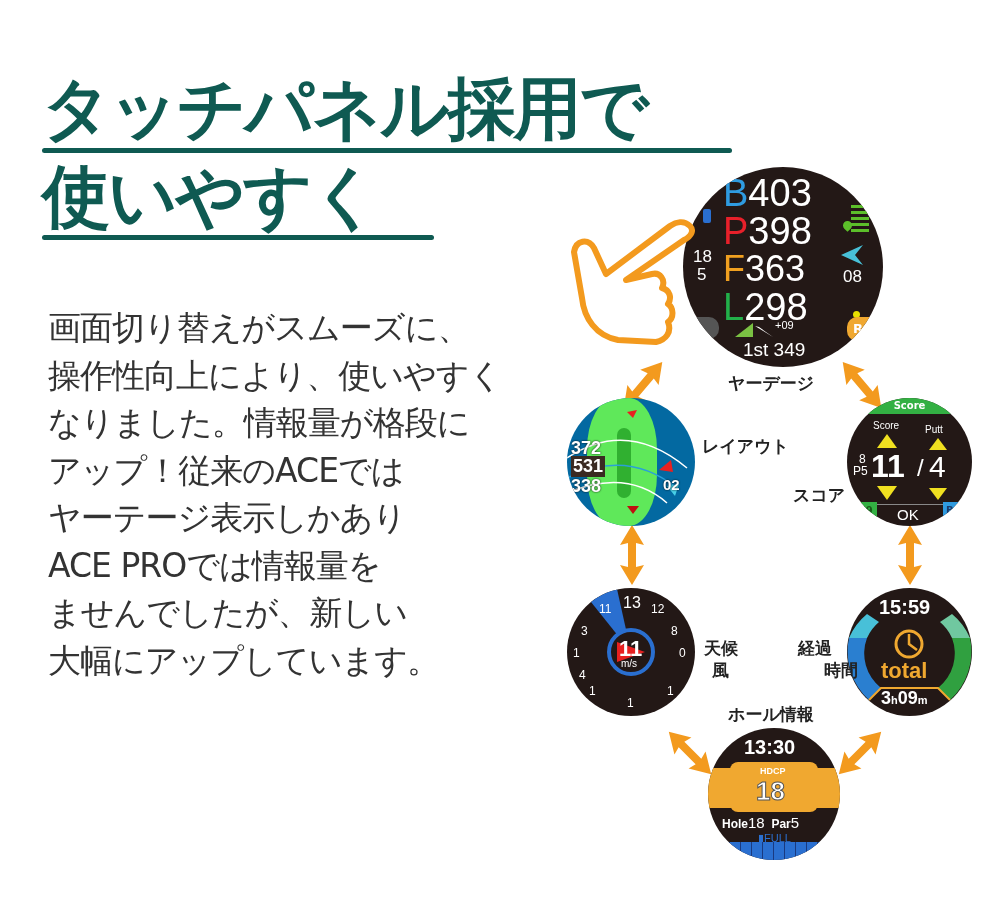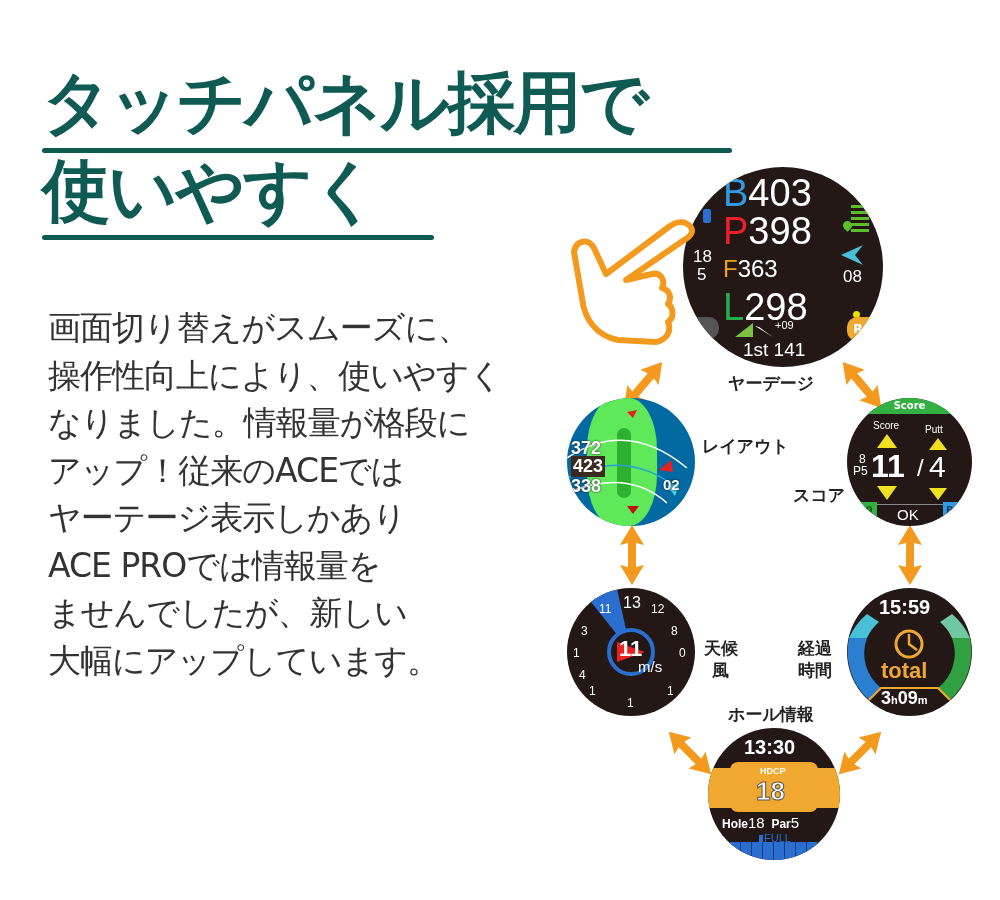--- a/index.html
+++ b/index.html
@@ -1,19 +1,19 @@
 <!DOCTYPE html>
 <html><head>
 <meta charset="utf-8">
 <style>
   * { box-sizing: border-box; margin: 0; padding: 0; }
   html, body { width: 1000px; height: 900px; background: #ffffff; overflow: hidden; }
   body { position: relative; font-family: "DejaVu Sans", "Liberation Sans", sans-serif; color: #333333; }
 
-  .headline { position: absolute; left: 42px; color: #0f5a52; font-weight: bold; font-family: Liberation Mono, monospace; letter-spacing: -2px; white-space: nowrap; }
+  .headline { position: absolute; left: 42px; color: #0f5a52; font-weight: bold; font-family: Liberation Sans, sans-serif; letter-spacing: -2px; white-space: nowrap; }
   .headline.l1 { top: 68px; font-size: 68px; line-height: 80px; }
   .headline.l2 { top: 156px; font-size: 68px; line-height: 80px; }
   .uline { position: absolute; height: 5px; background: #0f5a52; border-radius: 3px; }
 
   .body-text { position: absolute; left: 48px; top: 304px; width: 530px; font-size: 33px; line-height: 47.5px; color: #333333; font-family: "DejaVu Sans", sans-serif; letter-spacing: -1px; }
   .body-text div { white-space: nowrap; }
 
   .watch { position: absolute; border-radius: 50%; background: #231816; overflow: hidden; }
   .lbl { position: absolute; font-size: 17px; color: #222; font-weight: bold; white-space: nowrap; font-family: "DejaVu Sans", sans-serif; }
   .w-text { position: absolute; color: #fff; font-family: "Liberation Sans", sans-serif; white-space: nowrap; }
@@ -59,21 +59,21 @@
 </svg>
 
 <div class="watch" style="left:683px; top:167px; width:200px; height:200px;">
 
   <div class="w-text" style="left:40px; top:6px; font-size:38px; line-height:40px;">
     <span style="color:#2f9be0;">B</span><span>403</span>
   </div>
   <div class="w-text" style="left:40px; top:44px; font-size:38px; line-height:40px;">
     <span style="color:#e8202a;">P</span><span>398</span>
   </div>
-  <div class="w-text" style="left:40px; top:82px; font-size:24px; line-height:40px;">
+  <div class="w-text" style="left:40px; top:82px; font-size:36px; line-height:40px;">
     <span style="color:#f0a020;">F</span><span>363</span>
   </div>
   <div class="w-text" style="left:40px; top:120px; font-size:38px; line-height:40px;">
     <span style="color:#22b04a;">L</span><span>298</span>
   </div>
 
   <div style="position:absolute; left:20px; top:42px; width:8px; height:14px; background:#2a6fd0; border-radius:2px;"></div>
   <div class="w-text" style="left:10px; top:80px; font-size:17px;">18</div>
   <div class="w-text" style="left:14px; top:98px; font-size:17px;">5</div>
 
@@ -83,21 +83,21 @@
       <polygon points="0,10 22,0 14,10 22,20" fill="#48c0d8"></polygon>
     </svg>
   <div class="w-text" style="left:160px; top:100px; font-size:17px;">08</div>
   <div style="position:absolute; left:170px; top:144px; width:7px; height:7px; border-radius:50%; background:#e8e000;"></div>
 
   <svg style="left:52px; top:156px;" width="40" height="14">
       <polygon points="0,14 18,0 18,14" fill="#7ac143"></polygon>
       <polygon points="20,3 38,14 24,4" fill="#fff"></polygon>
     </svg>
   <div class="w-text" style="left:92px; top:152px; font-size:11px;">+09</div>
-  <div class="w-text" style="left:60px; top:172px; font-size:19px;">1st 141</div>
+  <div class="w-text" style="left:60px; top:172px; font-size:19px;">1st 349</div>
   <div style="position:absolute; left:0px; top:150px; width:36px; height:22px; background:#555; color:#aaa; font-size:12px; text-align:center; line-height:22px; border-radius:0 10px 10px 0;"><span>L</span></div>
   <div style="position:absolute; left:164px; top:150px; width:36px; height:24px; background:#f0a830; color:#fff; font-size:13px; font-weight:bold; padding-left:6px; line-height:24px; border-radius:10px 0 0 10px;"><span>R</span>▸</div>
 </div>
 <div class="lbl" style="left:728px; top:372px;">ヤーデージ</div>
 
 <svg style="left:566px; top:218px;" width="130" height="132">
   <path d="M124,8 C118,2 110,4 104,8 L40,56 L28,30 C22,20 10,22 8,34 L16,80 C18,100 30,118 52,122 L90,124 C100,122 106,114 102,104 C108,100 108,90 102,86 C106,80 104,72 96,70 C100,62 94,54 86,56 L60,62 L118,22 C126,18 128,12 124,8 Z" fill="#ffffff" stroke="#f39a1e" stroke-width="6" stroke-linejoin="round"></path>
 </svg>
 
 <div class="watch" style="left:567px; top:398px; width:128px; height:128px; background:#0369a1;">
@@ -106,21 +106,21 @@
   <svg style="left:0; top:0;" width="128" height="128">
     <path d="M0,60 Q60,20 120,70" stroke="#fff" stroke-width="1.5" fill="none"></path>
     <path d="M0,80 Q60,50 110,90" stroke="#2aa0d8" stroke-width="1.5" fill="none"></path>
     <path d="M0,95 Q60,70 100,105" stroke="#fff" stroke-width="1.5" fill="none"></path>
     <polygon points="60,14 70,12 66,20" fill="#e82020"></polygon>
     <polygon points="92,72 104,62 106,74" fill="#e82020"></polygon>
     <polygon points="100,88 112,86 108,98" fill="#48d0e8"></polygon>
     <polygon points="60,108 72,108 66,116" fill="#c01010"></polygon>
   </svg>
   <div class="w-text" style="left:4px; top:40px; font-size:18px; font-weight:bold; text-shadow:0 0 2px #000;">372</div>
-  <div class="w-text" style="left:4px; top:58px; font-size:18px; font-weight:bold; background:#3a2a22; padding:0 2px;">423</div>
+  <div class="w-text" style="left:4px; top:58px; font-size:18px; font-weight:bold; background:#3a2a22; padding:0 2px;">531</div>
   <div class="w-text" style="left:4px; top:78px; font-size:18px; font-weight:bold; text-shadow:0 0 2px #000;">338</div>
   <div class="w-text" style="left:96px; top:78px; font-size:15px; font-weight:bold; text-shadow:0 0 2px #000;">02</div>
 </div>
 <div class="lbl" style="left:702px; top:435px;">レイアウト</div>
 
 <div class="watch" style="left:847px; top:398px; width:125px; height:128px;">
   <div style="position:absolute; left:0; top:0; width:125px; height:16px; background:#33b043; color:#fff; font-size:10px; font-weight:bold; text-align:center; line-height:16px;"><span>Score</span></div>
   <div class="w-text" style="left:26px; top:22px; font-size:10px;">Score</div>
   <div class="w-text" style="left:78px; top:26px; font-size:10px;">Putt</div>
   <svg style="left:30px; top:36px;" width="20" height="14">
@@ -158,21 +158,21 @@
   <div class="w-text" style="left:104px; top:36px; font-size:12px;">8</div>
   <div class="w-text" style="left:112px; top:58px; font-size:12px;">0</div>
   <div class="w-text" style="left:100px; top:96px; font-size:12px;">1</div>
   <div class="w-text" style="left:60px; top:108px; font-size:12px;">1</div>
   <div class="w-text" style="left:22px; top:96px; font-size:12px;">1</div>
   <div class="w-text" style="left:12px; top:80px; font-size:12px;">4</div>
   <div class="w-text" style="left:6px; top:58px; font-size:12px;">1</div>
   <div class="w-text" style="left:14px; top:36px; font-size:12px;">3</div>
   <div class="w-text" style="left:32px; top:14px; font-size:12px;">11</div>
   <div class="w-text" style="left:52px; top:48px; font-size:22px; font-weight:bold;">11</div>
-  <div class="w-text" style="left:54px; top:70px; font-size:15px;margin-left:17px;">m/s</div>
+  <div class="w-text" style="left:54px; top:70px; font-size:10px;">m/s</div>
 </div>
 <div class="lbl" style="left:704px; top:637px;">天候</div>
 <div class="lbl" style="left:712px; top:659px;">風</div>
 
 <div class="watch" style="left:847px; top:588px; width:125px; height:128px;">
   <svg style="left:0; top:0;" width="125" height="128">
     <path d="M2,50 A62,64 0 0,0 22,112 L34,100 A44,44 0 0,1 20,50 Z" fill="#2a7fd0"></path>
     <path d="M20,26 A62,64 0 0,0 2,50 L20,50 A44,44 0 0,1 32,34 Z" fill="#48c0d8"></path>
     <path d="M123,50 A62,64 0 0,1 103,112 L91,100 A44,44 0 0,0 105,50 Z" fill="#30a040"></path>
     <path d="M105,26 A62,64 0 0,1 123,50 L105,50 A44,44 0 0,0 93,34 Z" fill="#70c8a0"></path>
@@ -180,21 +180,21 @@
     <circle cx="62" cy="56" r="13" fill="none" stroke="#f0a830" stroke-width="3"></circle>
     <path d="M62,46 L62,56 L70,62" stroke="#f0a830" stroke-width="2.5" fill="none"></path>
   </svg>
   <div class="w-text" style="left:32px; top:8px; font-size:20px; font-weight:bold;">15:59</div>
   <div class="w-text" style="left:34px; top:70px; font-size:22px; font-weight:bold; color:#f0a830;">total</div>
   <div class="w-text" style="left:34px; top:100px; font-size:18px; font-weight:bold;">
     <span>3</span><span style="font-size:11px;">h</span><span>09</span><span style="font-size:11px;">m</span>
   </div>
 </div>
 <div class="lbl" style="left:798px; top:637px;">経過</div>
-<div class="lbl" style="left:798px; top:659px;">時間</div>
+<div class="lbl" style="left:824px; top:659px;">時間</div>
 
 <div class="lbl" style="left:728px; top:703px;">ホール情報</div>
 <div class="watch" style="left:708px; top:728px; width:132px; height:132px;">
   <div class="w-text" style="left:36px; top:8px; font-size:20px; font-weight:bold;">13:30</div>
   <div style="position:absolute; left:0; top:40px; width:132px; height:40px; background:#f0a830;"></div>
   <div style="position:absolute; left:22px; top:34px; width:88px; height:50px; background:#f0a830; border-radius:8px;"></div>
   <div class="w-text" style="left:52px; top:38px; font-size:9px; color:#fff; font-weight:bold;">HDCP</div>
   <div class="w-text" style="left:48px; top:48px; font-size:26px; font-weight:bold; -webkit-text-stroke:1px #555;">18</div>
   <div class="w-text" style="left:14px; top:86px; font-size:12px; font-weight:bold;">
     <span>Hole</span><span style="font-size:15px; font-weight:normal;">18</span>&nbsp;&nbsp;<span>Par</span><span style="font-size:15px; font-weight:normal;">5</span>

